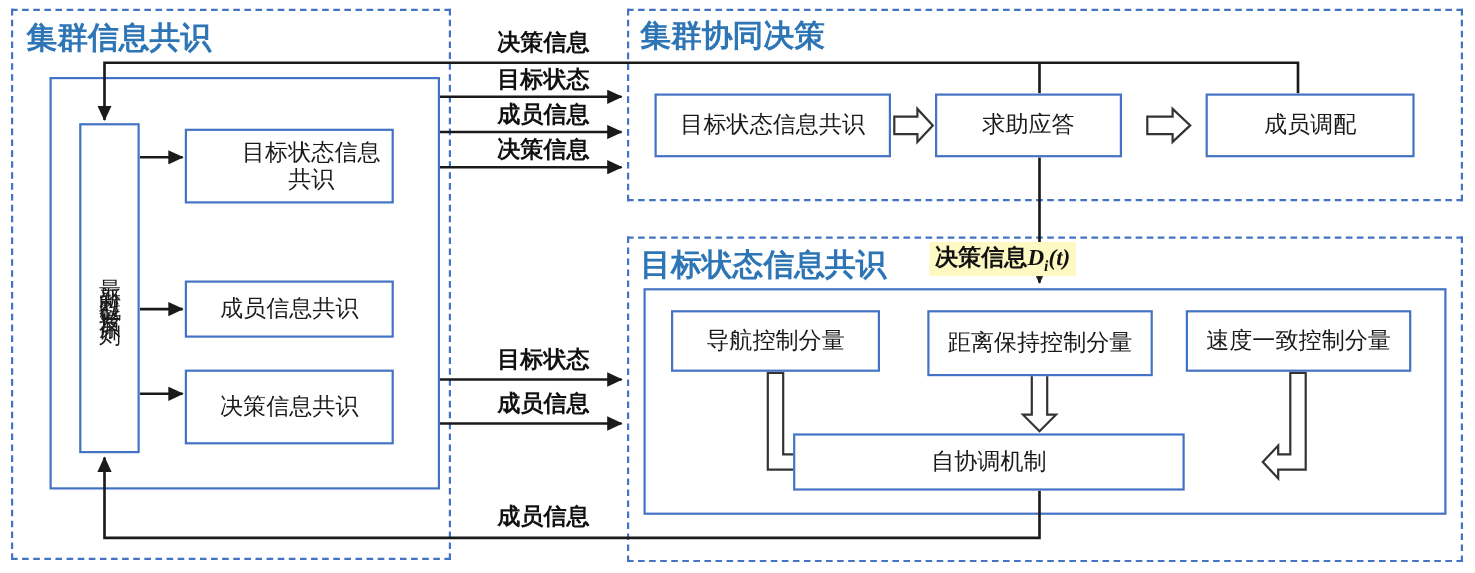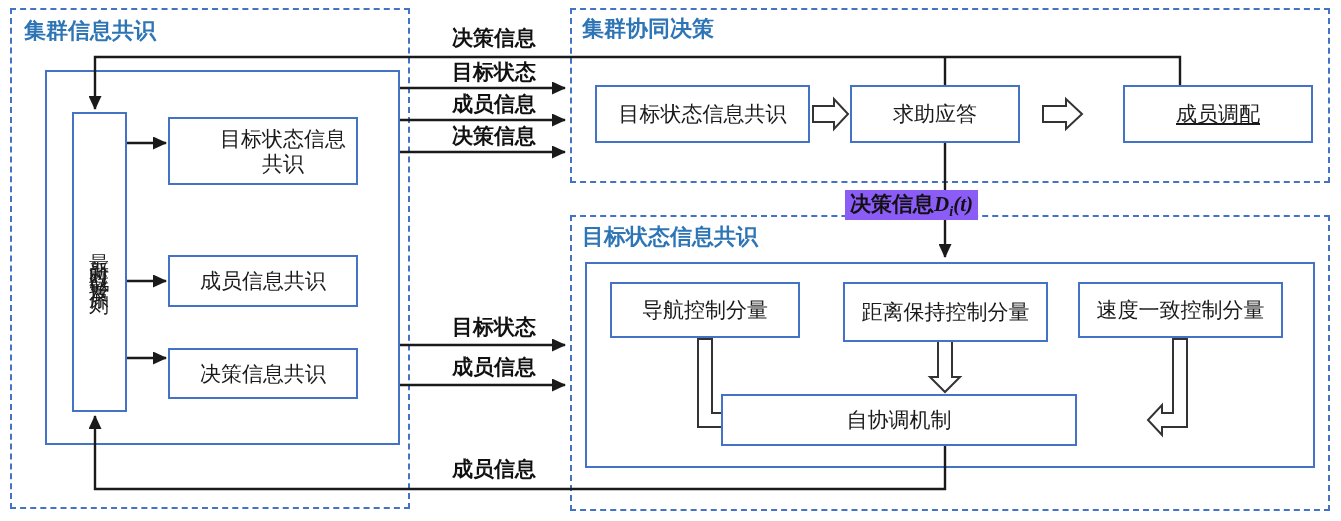--- a/index.html
+++ b/index.html
@@ -5,23 +5,23 @@
   * { margin:0; padding:0; box-sizing:border-box; }
   html,body { background:#ffffff; }
   body { font-family:"Liberation Sans","DejaVu Sans",sans-serif; color:#1a1a1a; }
   .canvas { position:relative; width:1341px; height:521px; background:#fff; overflow:hidden; }
   .overlay { position:absolute; left:0; top:0; z-index:3; pointer-events:none; }
   .dashed-box { position:absolute; border:2px dashed #4472C4; z-index:1; }
   .solid-container { position:absolute; border:2px solid #4472C4; background:#fff; z-index:2; }
   .node { position:absolute; border:2px solid #4472C4; background:#fff; z-index:4;
           display:flex; align-items:center; justify-content:center;
           font-size:21px; color:#1a1a1a; text-align:center; line-height:1.2; }
-  .section-title { position:absolute; z-index:5; font-size:22px; font-weight:bold; color:#2E75B6; white-space:nowrap; }
+  .section-title { position:absolute; z-index:5; font-size:28px; font-weight:bold; color:#2E75B6; white-space:nowrap; }
   .flow-label { position:absolute; z-index:5; font-size:21px; font-weight:600; color:#111; white-space:nowrap; }
-  .masked { background:#8b5cf6; padding:0 5px; }
+  .masked { background:#fef9c3; padding:0 5px;margin-top:30px; }
   .vertical-node { writing-mode:vertical-rl; text-orientation:upright; letter-spacing:0.30em; font-size:20px; }
   .wire { stroke:#1a1a1a; stroke-width:2.4; fill:none; }
   .hollow { stroke:#333333; stroke-width:2; fill:#ffffff; }
   .mathvar { font-family:"Liberation Serif","DejaVu Serif",serif; font-style:italic; font-weight:600; }
   sub.mathvar { font-size:0.68em; }
 </style>
 </head>
 <body>
 
 <div class="canvas">
@@ -65,25 +65,25 @@
     <path class="hollow" d="M1187,339 L1187,427 L1162,427 L1162,435 L1148,420 L1162,405 L1162,413 L1173,413 L1173,339 Z"></path>
   </svg>
 
   <div class="section-title" style="left:24px; top:16px;">集群信息共识</div>
   <div class="section-title" style="left:582px; top:14px;">集群协同决策</div>
   <div class="section-title" style="left:582px; top:222px;">目标状态信息共识</div>
 
   <div class="node vertical-node" style="left:72px; top:112px; width:55px; height:300px;">最新时戳转发原则</div>
   <div class="node" style="left:168px; top:117px; width:190px; height:68px;padding-left:40px;">目标状态信息共识</div>
   <div class="node" style="left:168px; top:255px; width:190px; height:52px;">成员信息共识</div>
-  <div class="node" style="left:168px; top:348px; width:190px; height:51px;">决策信息共识</div>
+  <div class="node" style="left:168px; top:336px; width:190px; height:68px;">决策信息共识</div>
 
   <div class="node" style="left:595px; top:85px; width:215px; height:58px;">目标状态信息共识</div>
   <div class="node" style="left:850px; top:85px; width:170px; height:58px;">求助应答</div>
-  <div class="node" style="left:1123px; top:85px; width:190px; height:58px;text-decoration:underline;">成员调配</div>
+  <div class="node" style="left:1096px; top:85px; width:190px; height:58px;">成员调配</div>
 
   <div class="node" style="left:610px; top:282px; width:190px; height:56px;">导航控制分量</div>
   <div class="node" style="left:843px; top:282px; width:205px; height:60px;">距离保持控制分量</div>
   <div class="node" style="left:1078px; top:282px; width:205px; height:56px;">速度一致控制分量</div>
   <div class="node" style="left:721px; top:394px; width:356px; height:52px;">自协调机制</div>
 
   <div class="flow-label" style="left:452px; top:24px;">决策信息</div>
   <div class="flow-label" style="left:452px; top:58px;">目标状态</div>
   <div class="flow-label" style="left:452px; top:90px;">成员信息</div>
   <div class="flow-label" style="left:452px; top:122px;">决策信息</div>

